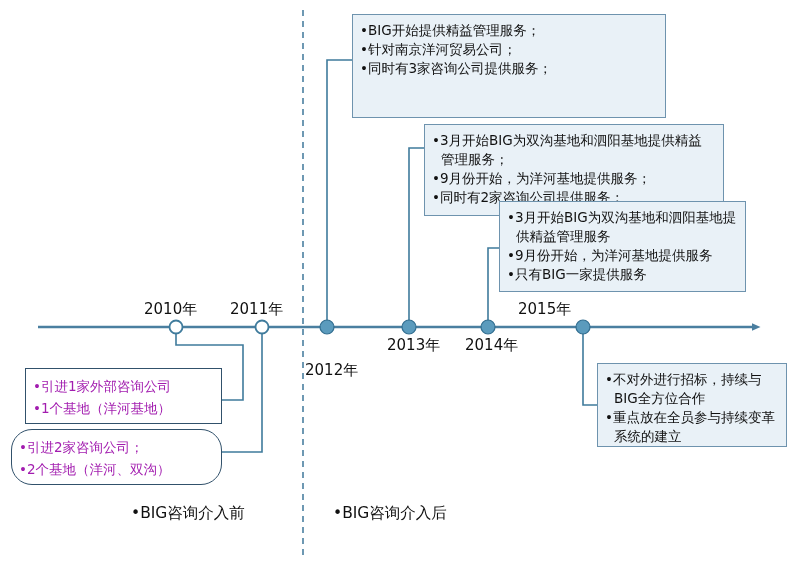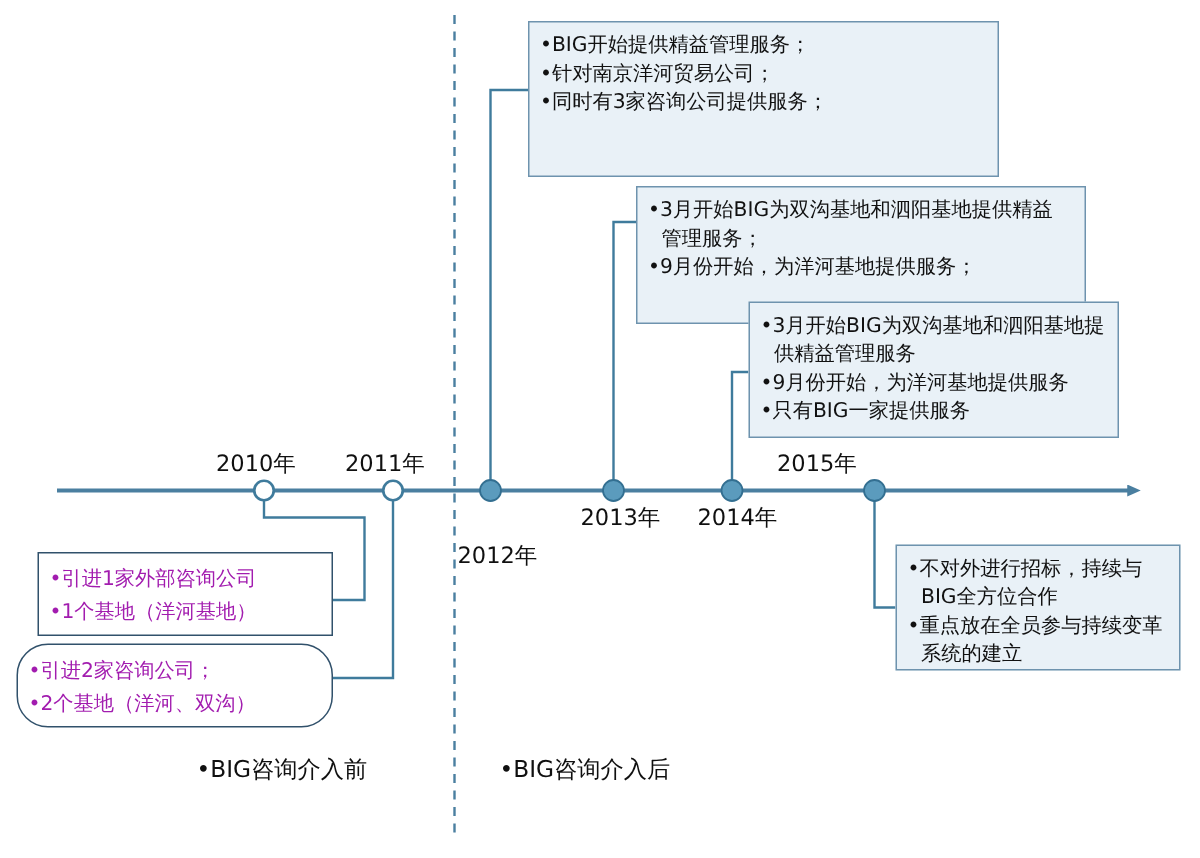--- a/index.html
+++ b/index.html
@@ -117,20 +117,21 @@
 
   <div class="callout" style="left:352px; top:14px; width:314px; height:104px;">
     <div class="bullet-line">•BIG开始提供精益管理服务；</div>
     <div class="bullet-line">•针对南京洋河贸易公司；</div>
     <div class="bullet-line">•同时有3家咨询公司提供服务；</div>
   </div>
 
   <div class="callout" style="left:424px; top:108px; width:300px; height:92px;margin-top:16px;">
     <div class="bullet-line wrapped">•3月开始BIG为双沟基地和泗阳基地提供精益管理服务；</div>
     <div class="bullet-line">•9月份开始，为洋河基地提供服务；</div>
+    <div class="bullet-line">•同时有2家咨询公司提供服务；</div>
   </div>
 
   <div class="callout" style="left:499px; top:201px; width:247px; height:91px;">
     <div class="bullet-line wrapped">•3月开始BIG为双沟基地和泗阳基地提供精益管理服务</div>
     <div class="bullet-line">•9月份开始，为洋河基地提供服务</div>
     <div class="bullet-line">•只有BIG一家提供服务</div>
   </div>
 
   <div class="callout" style="left:597px; top:363px; width:190px; height:84px;">
     <div class="bullet-line wrapped">•不对外进行招标，持续与BIG全方位合作</div>

